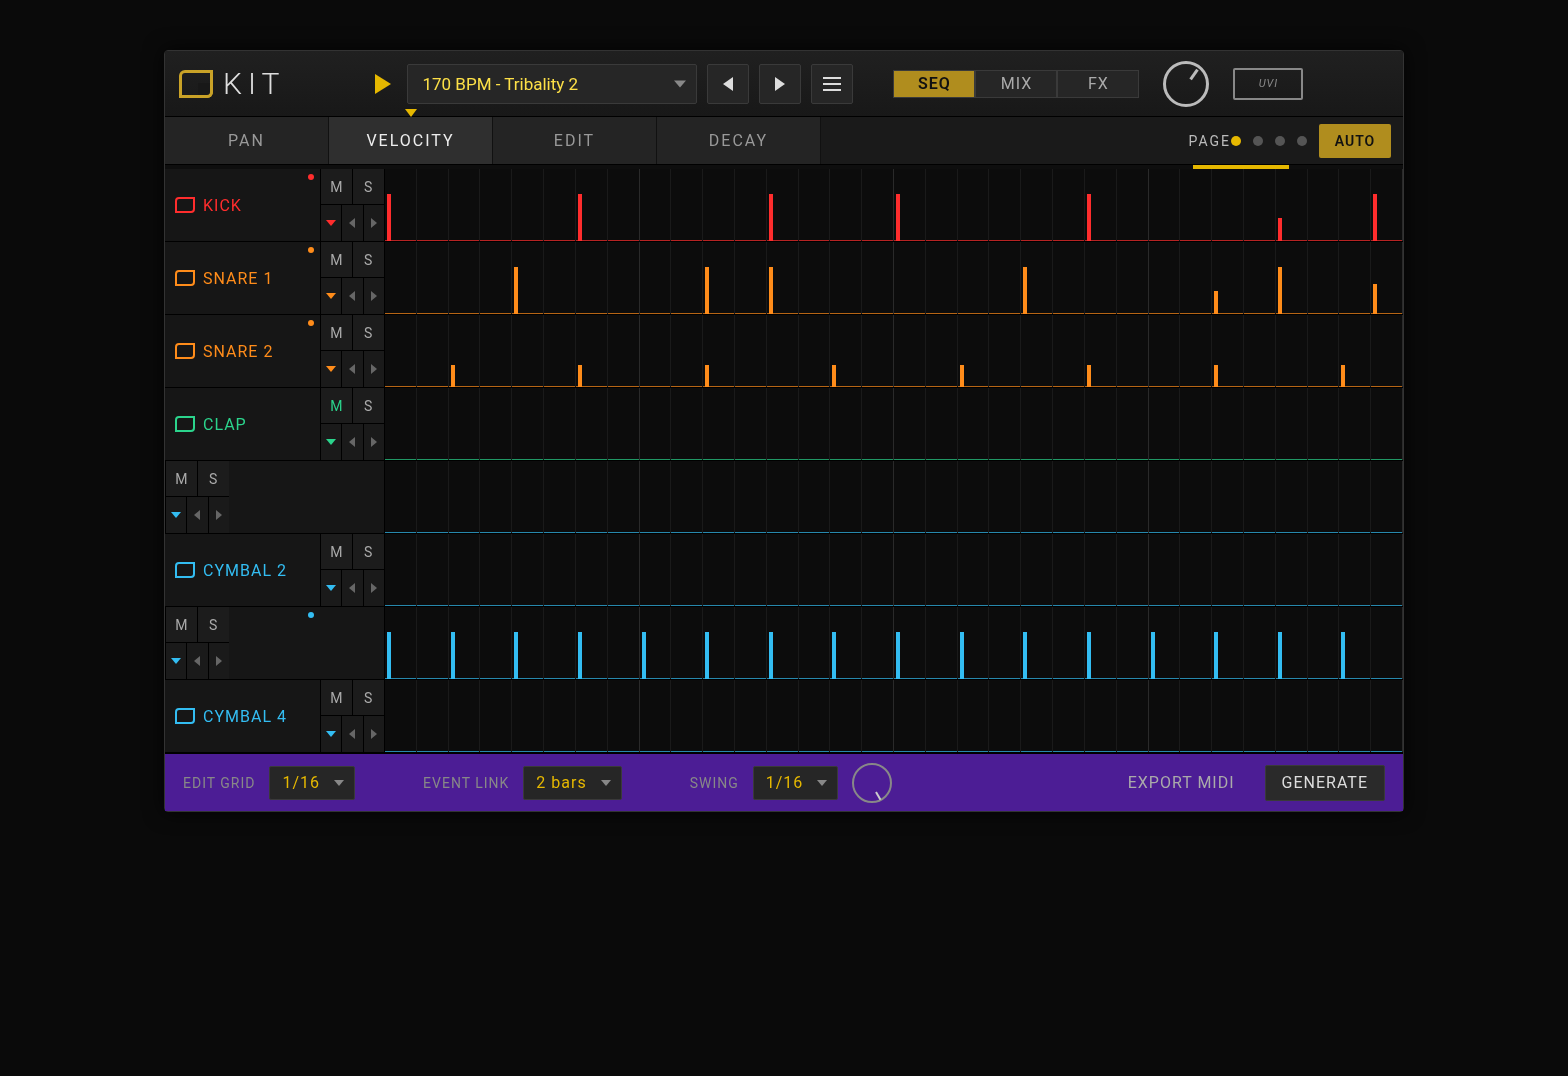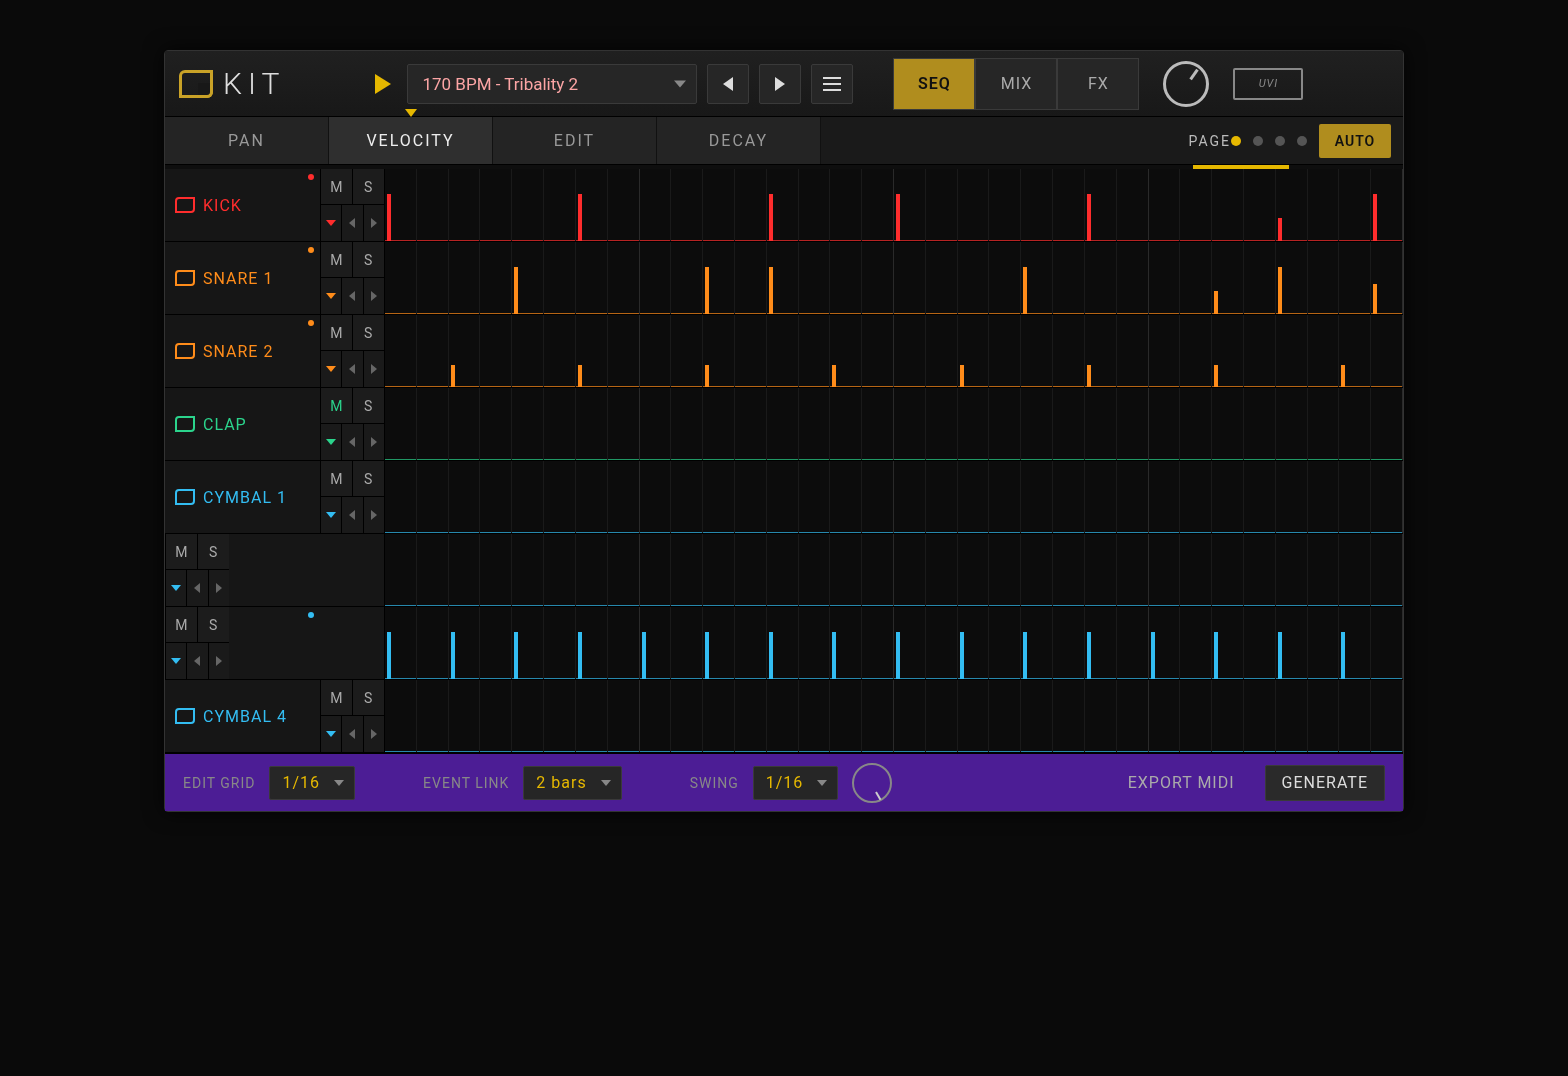--- a/index.html
+++ b/index.html
@@ -57,21 +57,21 @@
     margin: 0 6px 0 10px;
   }
   .preset-select {
     flex: 0 0 290px;
     height: 40px;
     background: #262626;
     border: 1px solid #3a3a3a;
     border-radius: 2px;
     display: flex; align-items: center;
     padding: 0 14px;
-    color: #fca5a5;
+    color: #fde047;
     font-size: 17px;
     position: relative;
     cursor: pointer;
   }
   .preset-select .chev {
     position: absolute; right: 10px; top: 50%; transform: translateY(-50%);
     width: 0; height: 0;
     border-left: 6px solid transparent;
     border-right: 6px solid transparent;
     border-top: 7px solid #888;
@@ -84,21 +84,21 @@
     display: flex; align-items: center; justify-content: center;
     cursor: pointer;
   }
   .tri-left  { width: 0; height: 0; border-right: 10px solid #ddd; border-top: 7px solid transparent; border-bottom: 7px solid transparent; }
   .tri-right { width: 0; height: 0; border-left : 10px solid #ddd; border-top: 7px solid transparent; border-bottom: 7px solid transparent; }
   .hamburger { width: 18px; height: 14px; display: flex; flex-direction: column; justify-content: space-between; }
   .hamburger span { display: block; height: 2px; background: #ddd; }
 
   .view-btns { display: flex; gap: 0; margin-left: 30px; }
   .view-btn {
-    width: 82px; height: 52px;
+    width: 82px; height: 28px;
     background: #262626;
     color: #aaa;
     display: flex; align-items: center; justify-content: center;
     font-size: 16px; letter-spacing: 1px;
     cursor: pointer;
     border: 1px solid #3a3a3a;
   }
   .view-btn.active { background: #b08d1e; color: #111; font-weight: 600; }
 
   .master-knob {
@@ -676,24 +676,20 @@
           <div class="step-cell"></div>
           <div class="step-cell"></div>
           <div class="step-cell"></div>
           <div class="step-cell"></div>
           <div class="step-cell"></div>
           <div class="step-cell beat"></div>
         </div>
       </div>
       <div class="lane">
         <div class="track-head" style="position: relative;">
-          <div class="track-title" style="color: rgb(51, 189, 242);">
-            <div class="track-icon"></div>
-            <span>CYMBAL 1</span>
-          </div>
           <div class="track-ctrls">
             <div class="ms-btn">M</div>
             <div class="ms-btn solo">S</div>
             <div class="arrow-row">
               <div class="arrow-btn">
                 <div class="mini-down" style="border-top: 6px solid rgb(51, 189, 242);"></div>
               </div>
               <div class="arrow-btn">
                 <div class="mini-left" style="border-right: 6px solid rgb(102, 102, 102);"></div>
               </div>
@@ -734,20 +730,24 @@
           <div class="step-cell"></div>
           <div class="step-cell"></div>
           <div class="step-cell"></div>
           <div class="step-cell"></div>
           <div class="step-cell"></div>
           <div class="step-cell beat"></div>
         </div>
       </div>
       <div class="lane">
         <div class="track-head" style="position: relative;">
+          <div class="track-title" style="color: rgb(51, 189, 242);">
+            <div class="track-icon"></div>
+            <span>CYMBAL 2</span>
+          </div>
           <div class="track-ctrls">
             <div class="ms-btn">M</div>
             <div class="ms-btn solo">S</div>
             <div class="arrow-row">
               <div class="arrow-btn">
                 <div class="mini-down" style="border-top: 6px solid rgb(51, 189, 242);"></div>
               </div>
               <div class="arrow-btn">
                 <div class="mini-left" style="border-right: 6px solid rgb(102, 102, 102);"></div>
               </div>

